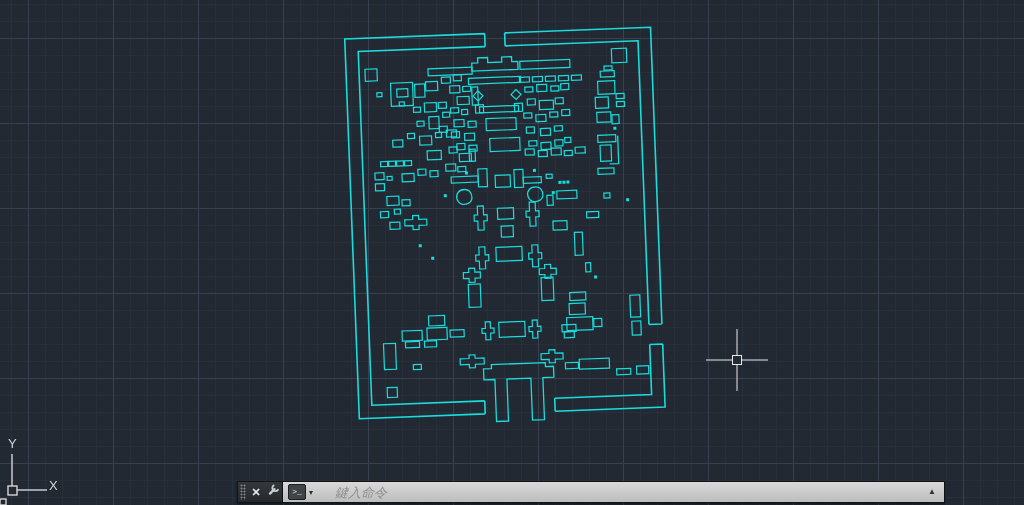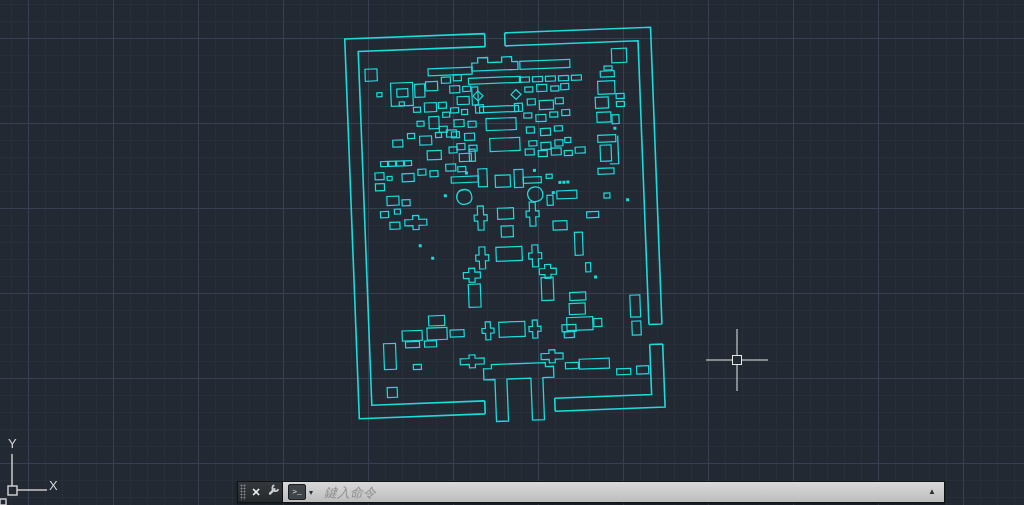--- a/index.html
+++ b/index.html
@@ -50,21 +50,21 @@
     border-left:1px solid #0e1012; padding-left:5px;
   }
   #prompt-btn{
     width:16px; height:14px; background:#3f4448; border:1px solid #1e2124;
     border-radius:2px; color:#e8ecef; font-family:"Liberation Mono",monospace;
     font-size:8px; line-height:13px; text-align:center; cursor:pointer;
   }
   #prompt-caret{ color:#2c2f33; font-size:8px; margin:0 0 0 3px; cursor:pointer;}
   #command-input{
     flex:1; border:none; outline:none; background:transparent;
-    font-size:13px; font-style:italic; color:#333; margin-left:9px;
+    font-size:13px; font-style:italic; color:#333; margin-left:20px;
     font-family:"Liberation Sans", sans-serif;
   }
   #command-input::placeholder{ color:var(--placeholder); font-style:italic; opacity:1;}
   #bar-expand{
     position:absolute; right:8px; top:50%; transform:translateY(-50%);
     color:#2c2f33; font-size:8px; cursor:pointer; line-height:1;
   }
 </style>
 </head>
 <body>

